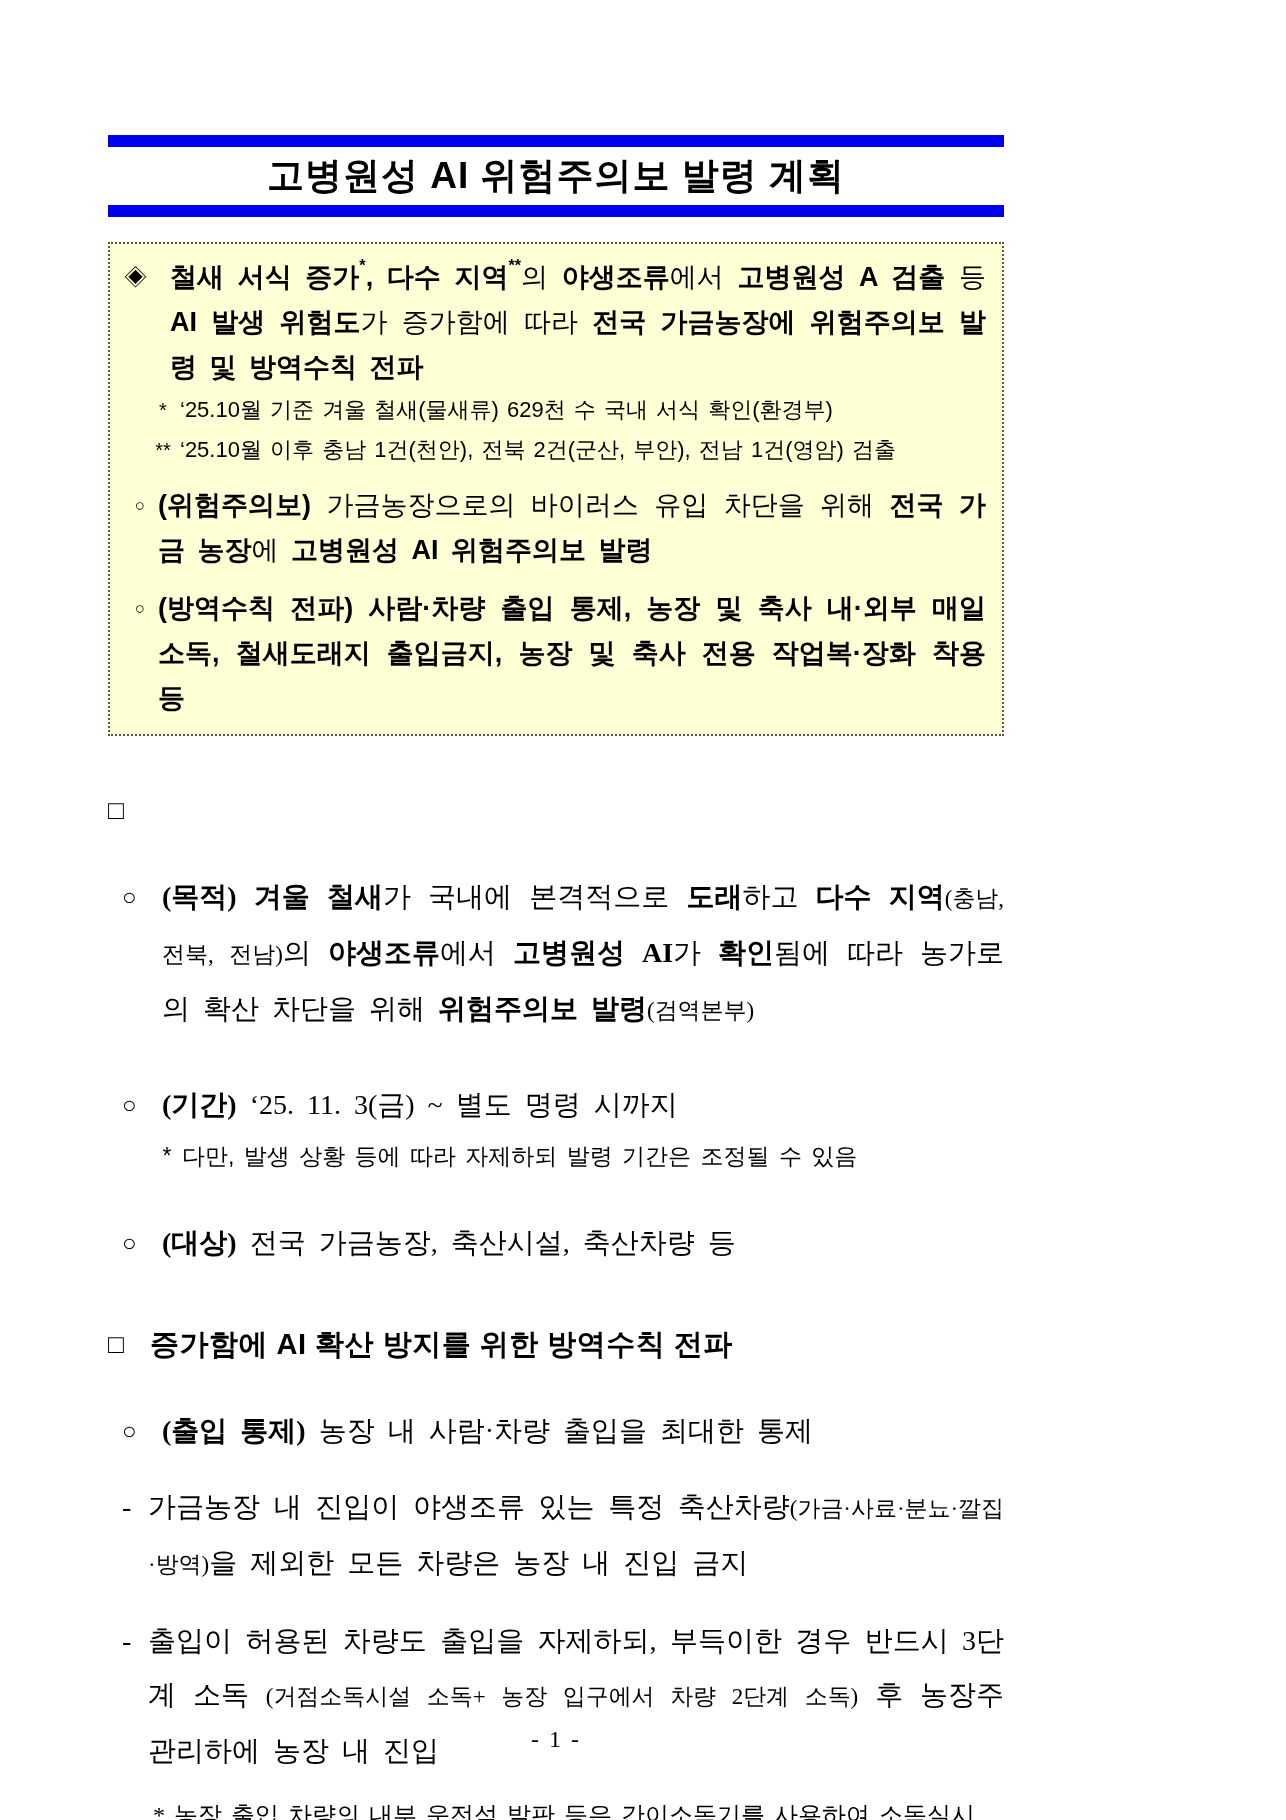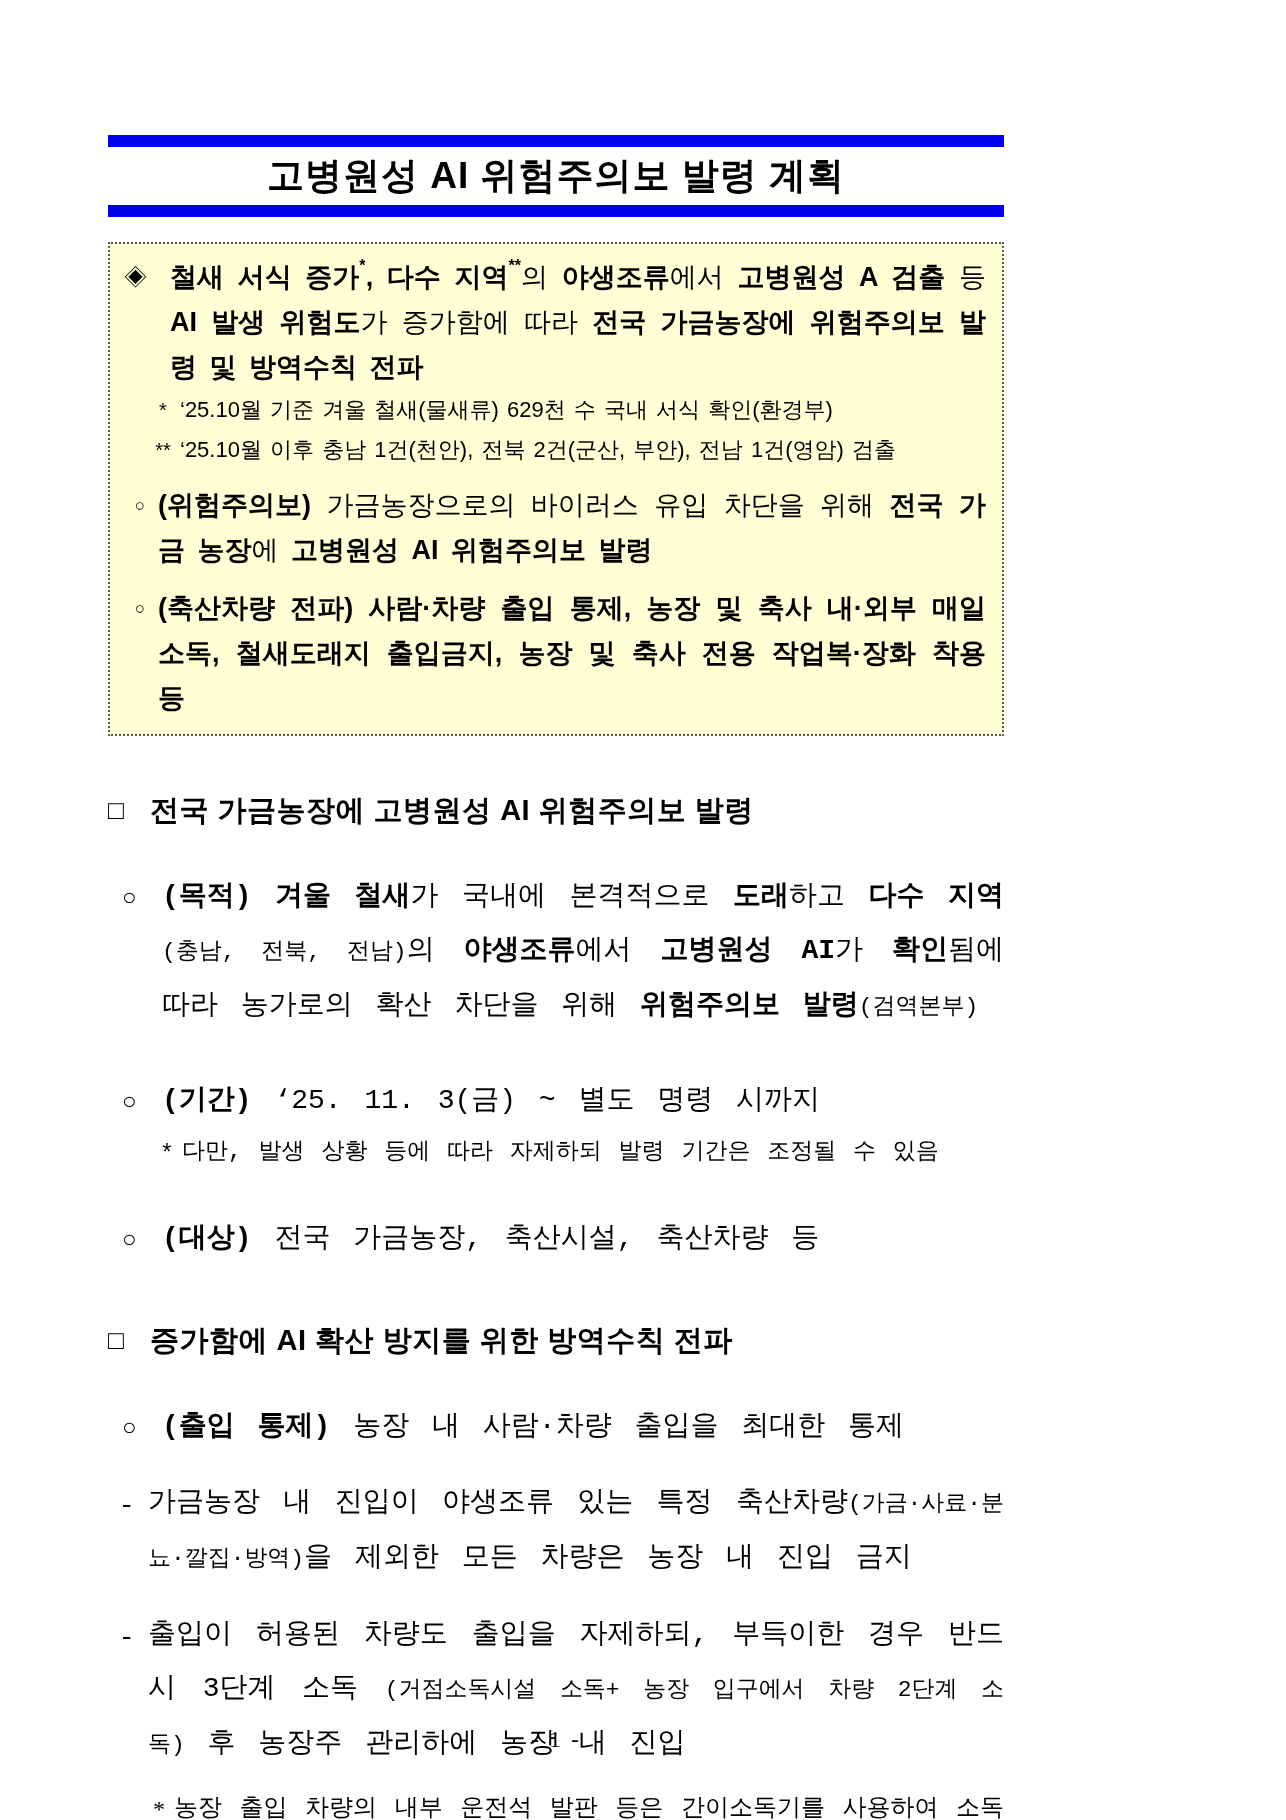--- a/index.html
+++ b/index.html
@@ -32,21 +32,21 @@
 
   
   .sec{margin-top:54px;}
   .sec-h{display:flex;margin:0;font-size:29px;font-weight:bold;line-height:40px;
     font-family:"Liberation Sans",sans-serif;letter-spacing:0.5px;}
   .sec-h .marker{flex:none;width:42px;font-size:26px;font-weight:normal;}
 
   .s-item{display:flex;font-family:"Liberation Serif","DejaVu Serif",serif;
     font-size:28px;line-height:54px;word-spacing:6px;}
   .s-item .marker{flex:none;}
-  .s-item .body{display:block;flex:1;text-align:justify;font-family:Liberation Mono, monospace;}
+  .s-item .body{display:block;flex:1;text-align:justify;}
   .s-circle{margin-top:40px;padding-left:14px;}
   .s-circle .marker{width:40px;font-size:24px;}
   .s-dash{margin-top:22px;padding-left:14px;}
   .s-dash .marker{width:26px;}
   .s-note-sans{font-family:"Liberation Sans",sans-serif;font-size:23px;line-height:40px;
     margin:4px 0 0 44px;word-spacing:3px;}
   .s-note-sans .marker{width:30px;text-align:center;}
   .s-note-serif{font-size:24px;line-height:42px;margin:16px 0 0 36px;word-spacing:3px;}
   .s-note-serif .marker{width:30px;text-align:center;}
 
@@ -83,29 +83,28 @@
         <div class="n-item n-note">
           <span class="marker">**</span>
           <span class="body">‘25.10월 이후 충남 1건(천안), 전북 2건(군산, 부안), 전남 1건(영암) 검출</span>
         </div>
         <div class="n-item n-sub">
           <span class="marker">○</span>
           <span class="body"><span class="b">(위험주의보)</span><span> 가금농장으로의 바이러스 유입 차단을 위해 </span><span class="b">전국 가금 농장</span><span>에 </span><span class="b">고병원성 AI 위험주의보 발령</span></span>
         </div>
         <div class="n-item n-sub">
           <span class="marker">○</span>
-          <span class="body"><span class="b">(축산차량 전파)</span><span class="b"> 사람·차량 출입 통제, 농장 및 축사 내·외부 매일 소독, 철새도래지 출입금지, 농장 및 축사 전용 작업복·장화 착용 등</span></span>
+          <span class="body"><span class="b">(방역수칙 전파)</span><span class="b"> 사람·차량 출입 통제, 농장 및 축사 내·외부 매일 소독, 철새도래지 출입금지, 농장 및 축사 전용 작업복·장화 착용 등</span></span>
         </div>
       </section>
 
     <main id="sections">
         <section class="sec">
           <h2 class="sec-h">
             <span class="marker">□</span>
-            <span>전국 가금농장에 고병원성 AI 위험주의보 발령</span>
           </h2>
           <div class="s-item s-circle">
             <span class="marker">○</span>
             <span class="body"><span class="b">(목적) </span><span class="b">겨울 철새</span><span>가 국내에 본격적으로 </span><span class="b">도래</span><span>하고 </span><span class="b">다수 지역</span><span class="sm">(충남, 전북, 전남)</span><span>의 </span><span class="b">야생조류</span><span>에서 </span><span class="b">고병원성 AI</span><span>가 </span><span class="b">확인</span><span>됨에 따라 농가로의 확산 차단을 위해 </span><span class="b">위험주의보 발령</span><span class="sm">(검역본부)</span></span>
           </div>
           <div class="s-item s-circle">
             <span class="marker">○</span>
             <span class="body"><span class="b">(기간) </span><span>‘25. 11. 3(금) ~ 별도 명령 시까지</span></span>
           </div>
           <div class="s-item s-note-sans">

